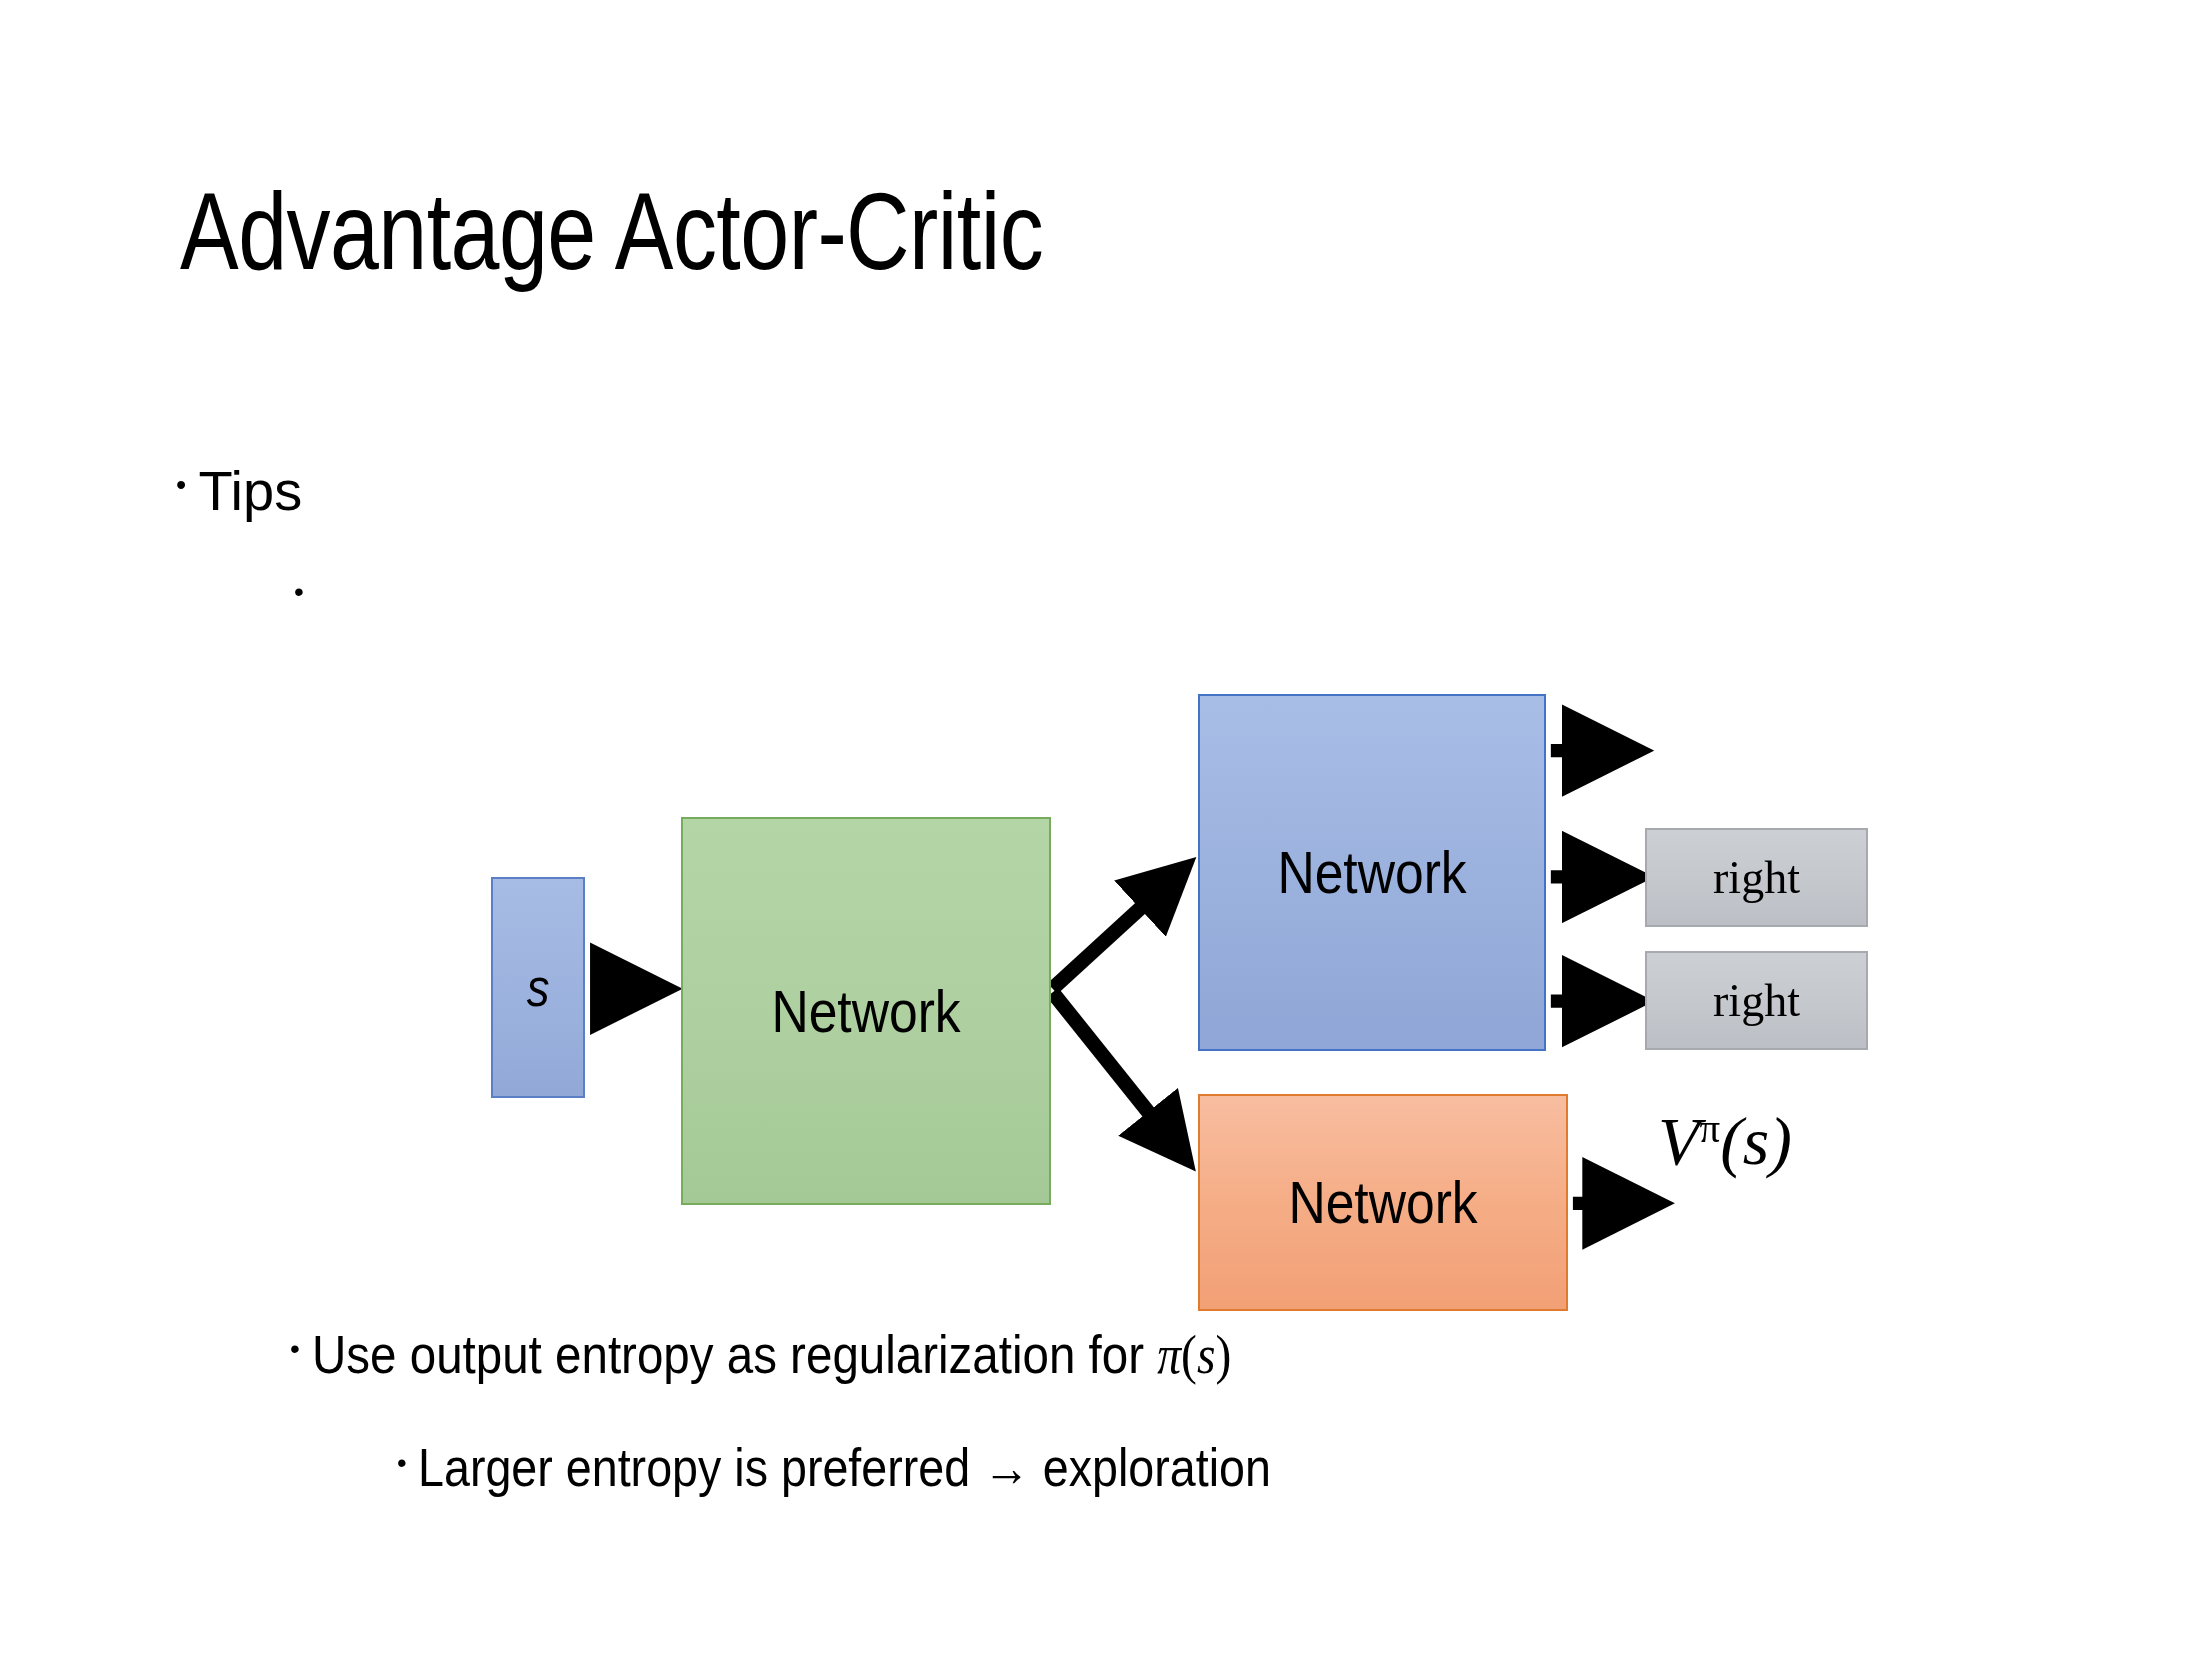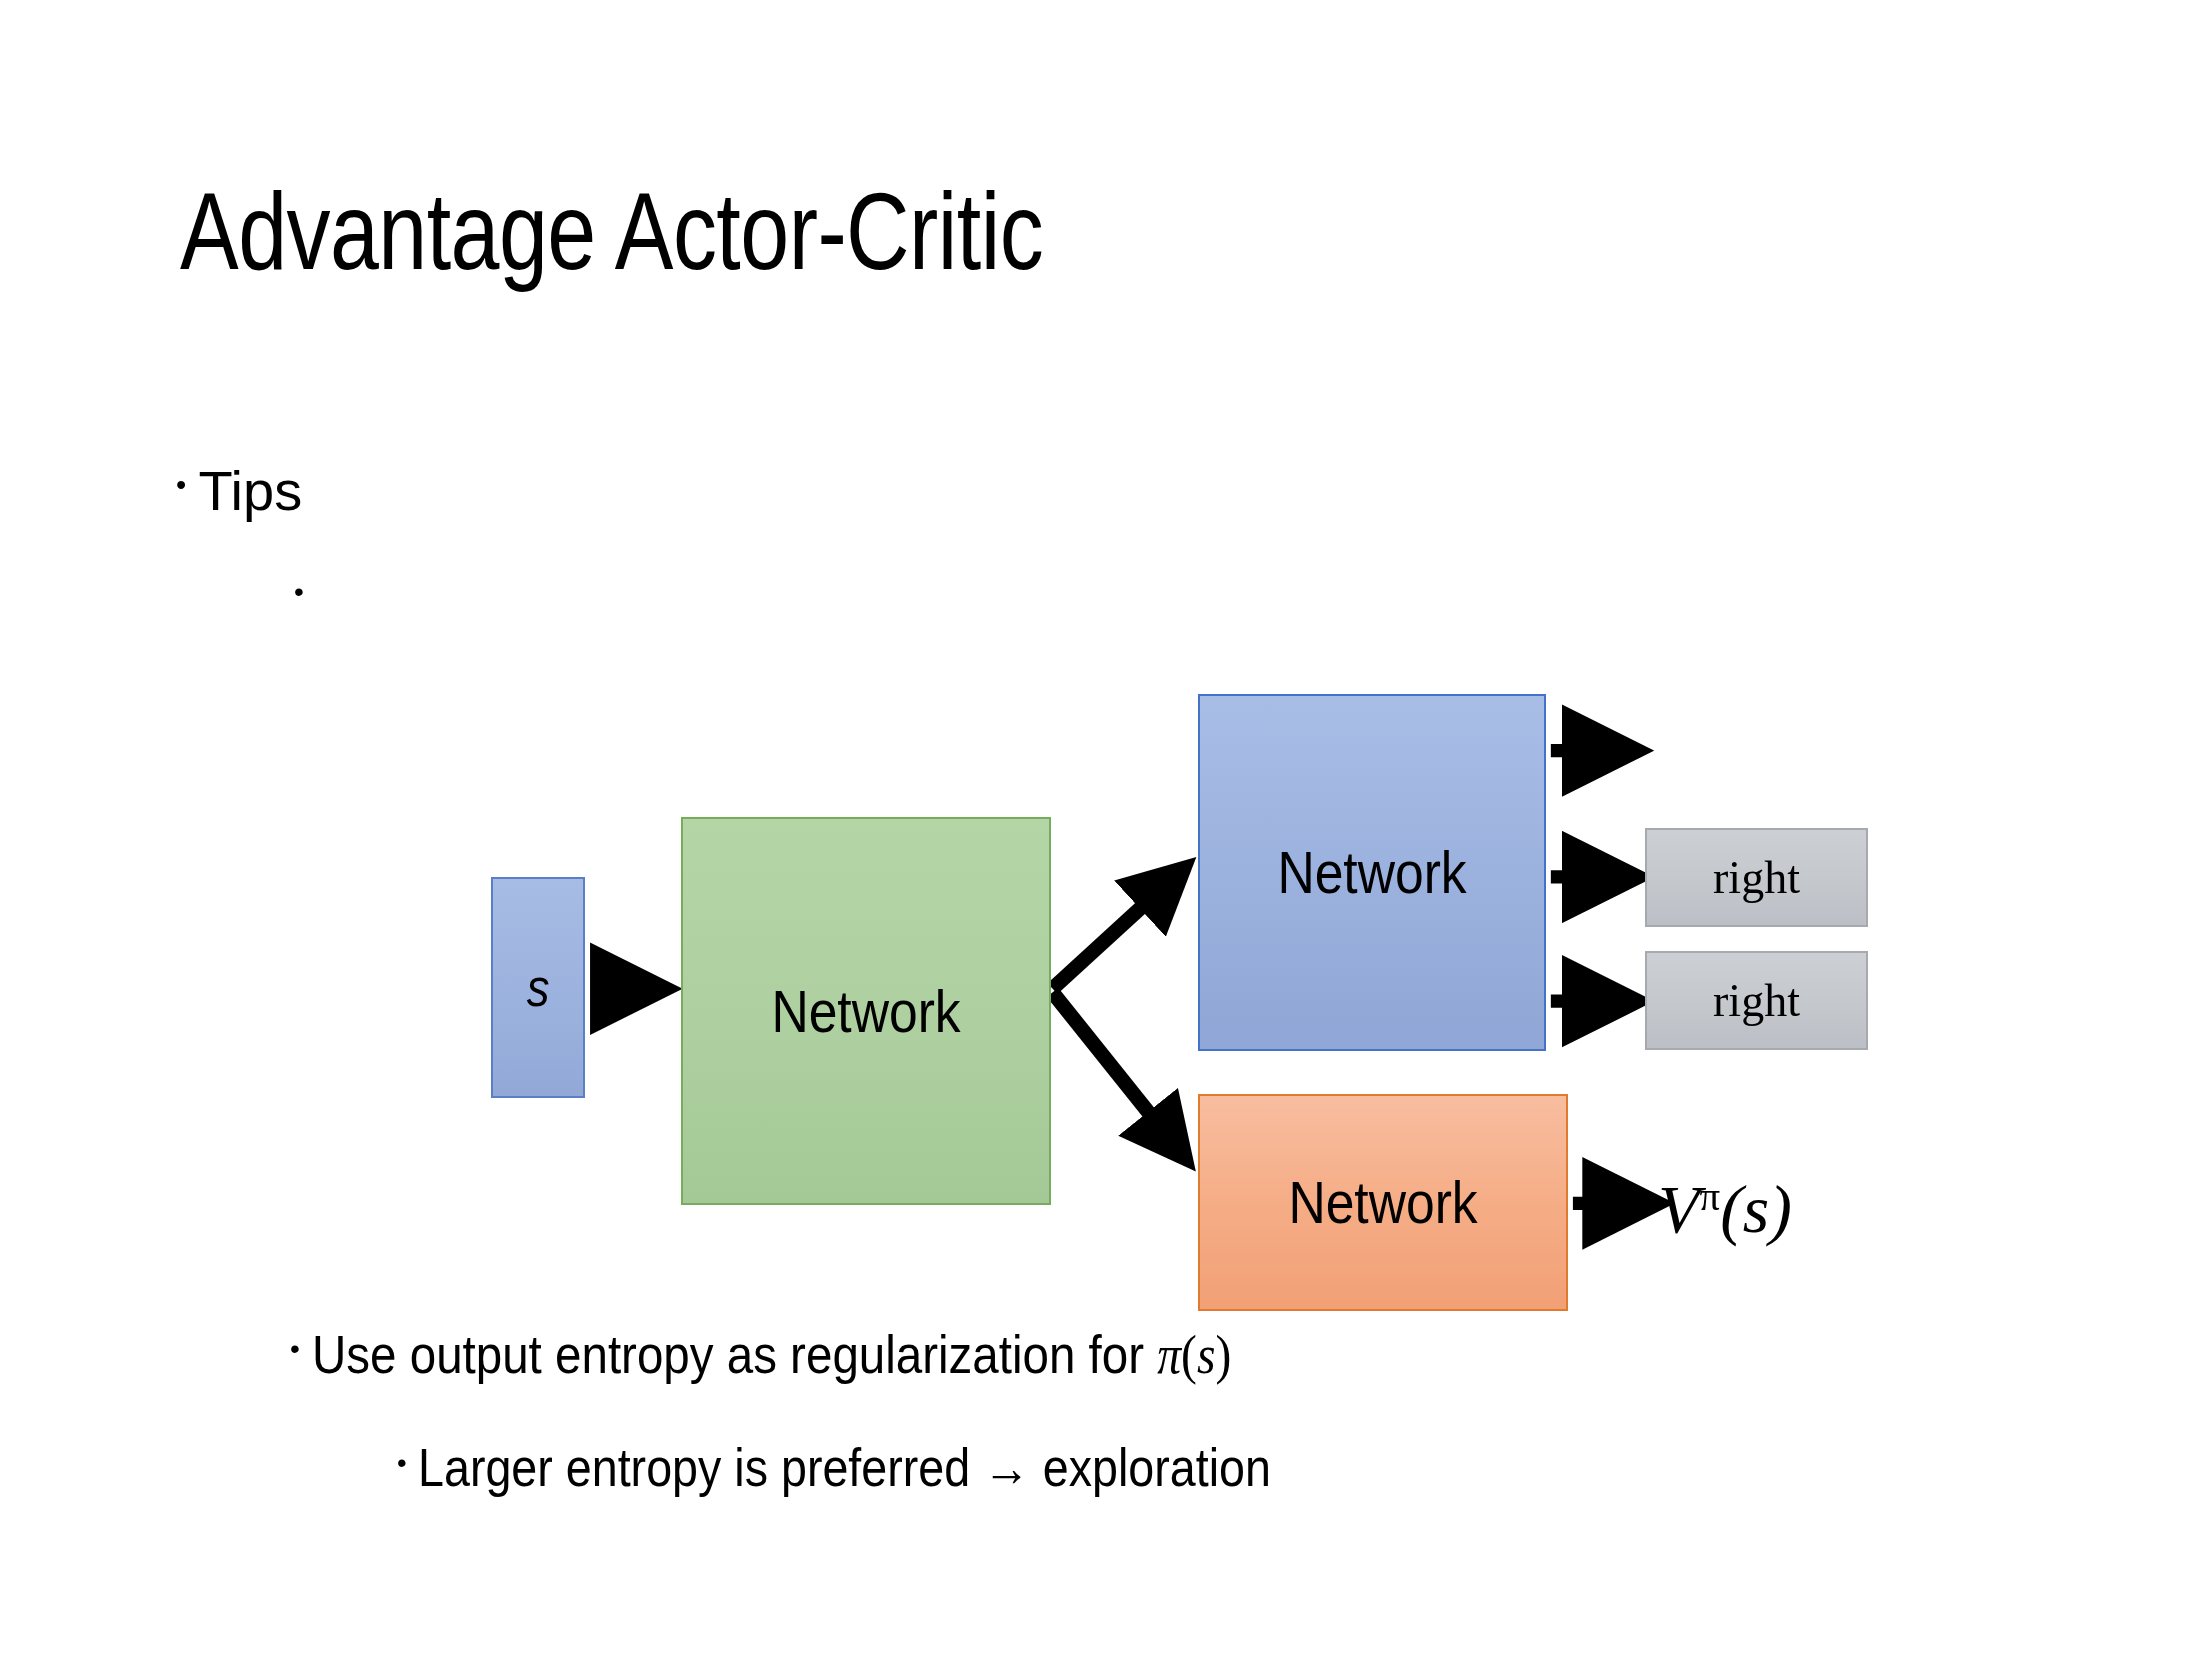--- a/index.html
+++ b/index.html
@@ -199,18 +199,18 @@
 
 
   <div class="box box-gray" style="left:1645px; top:828px; width:223px; height:99px;">
     <span class="serif-label" style="font-size:46px;">right</span>
   </div>
 
   <div class="box box-gray" style="left:1645px; top:951px; width:223px; height:99px;">
     <span class="serif-label" style="font-size:46px;">right</span>
   </div>
 
-  <div class="mathblock" style="left:1658px; top:1170px; font-size:68px;">
+  <div class="mathblock" style="left:1658px; top:1102px; font-size:68px;">
     <i>V</i><sup style="font-size:0.60em; vertical-align:0.55em; font-style:normal;">π</sup><span>(<i>s</i>)</span>
   </div>
 
 </div>
 
 
 </body></html>

